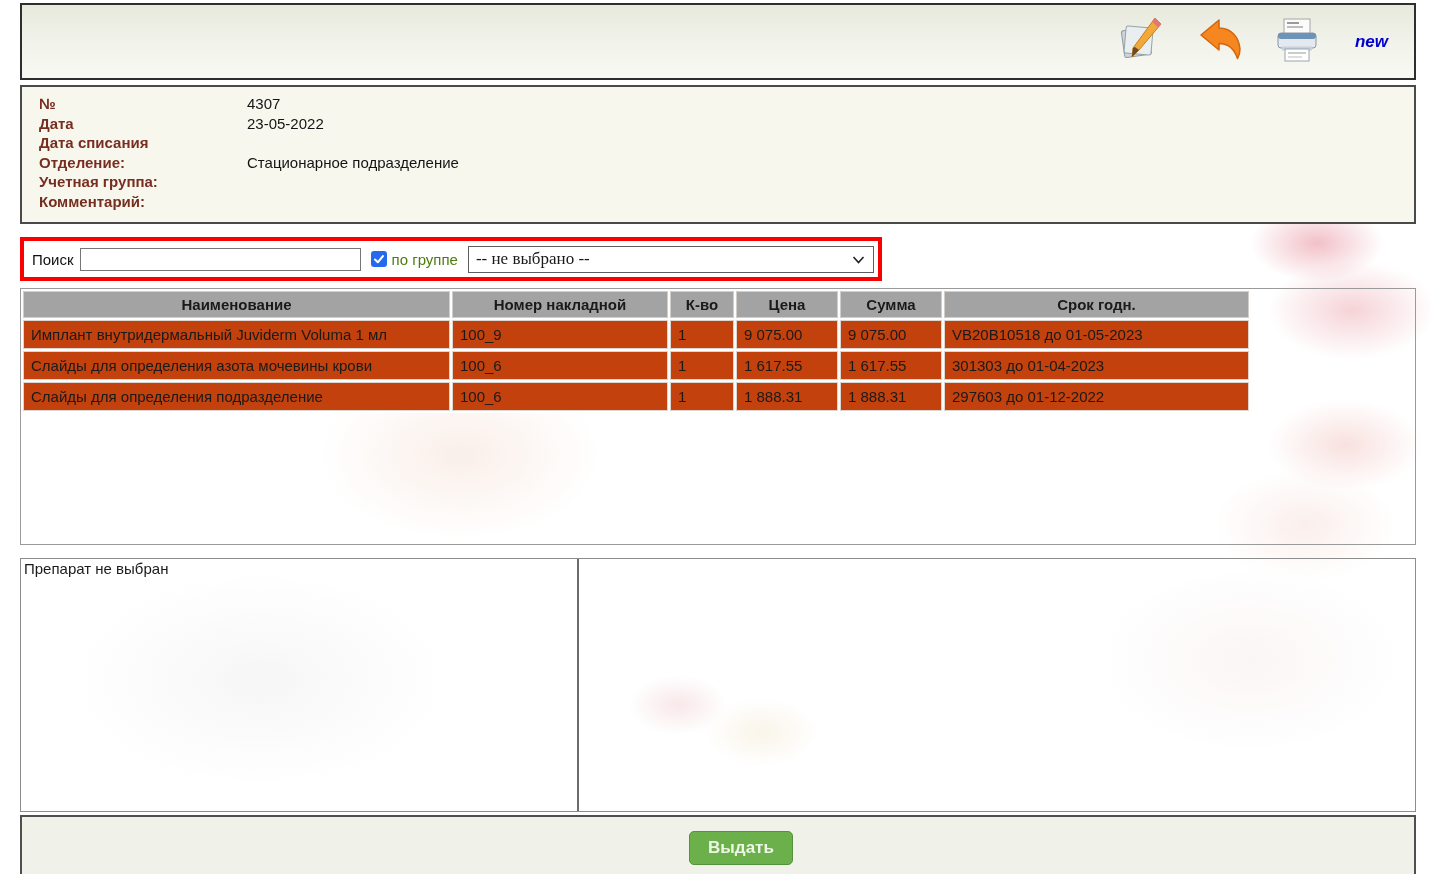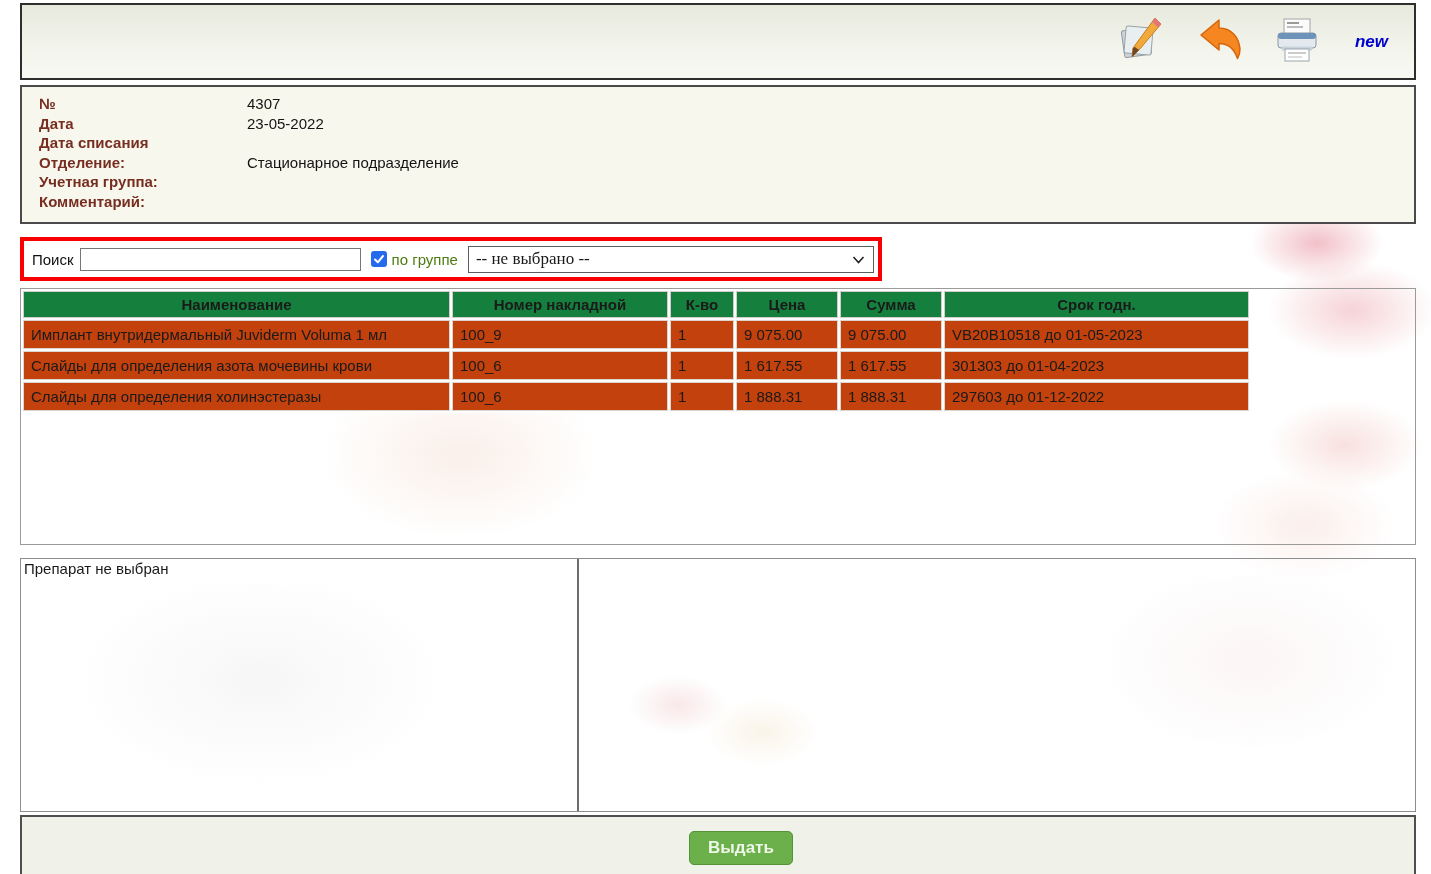--- a/index.html
+++ b/index.html
@@ -84,21 +84,21 @@
     height: 257px;
     overflow: hidden;
   }
   table.items {
     border-collapse: separate; border-spacing: 2px;
     table-layout: fixed; width: 1224px;
     background: rgba(253,253,253,0.9);
     font-size: 15px;
   }
   table.items th {
-    background: #15803d; border: 1px solid #d2cdc8;
+    background: #a3a3a3; border: 1px solid #d2cdc8;
     font-weight: bold; text-align: center; height: 27px; padding: 2px 4px;
   }
   table.items td {
     background: #c2410c; border: 1px solid #ddd5cf;
     height: 29px; padding: 2px 7px; overflow: hidden; white-space: nowrap;
   }
   td.num { text-align: left; }
 
   
   .detail-panel {
@@ -253,21 +253,21 @@
         </tr>
         <tr>
           <td>Слайды для определения азота мочевины крови</td>
           <td>100_6</td>
           <td>1</td>
           <td class="num">1 617.55</td>
           <td class="num">1 617.55</td>
           <td>301303 до 01-04-2023</td>
         </tr>
         <tr>
-          <td>Слайды для определения холинэстеразы</td>
+          <td>Слайды для определения подразделение</td>
           <td>100_6</td>
           <td>1</td>
           <td class="num">1 888.31</td>
           <td class="num">1 888.31</td>
           <td>297603 до 01-12-2022</td>
         </tr>
       </tbody>
     </table>
   </div>
 

